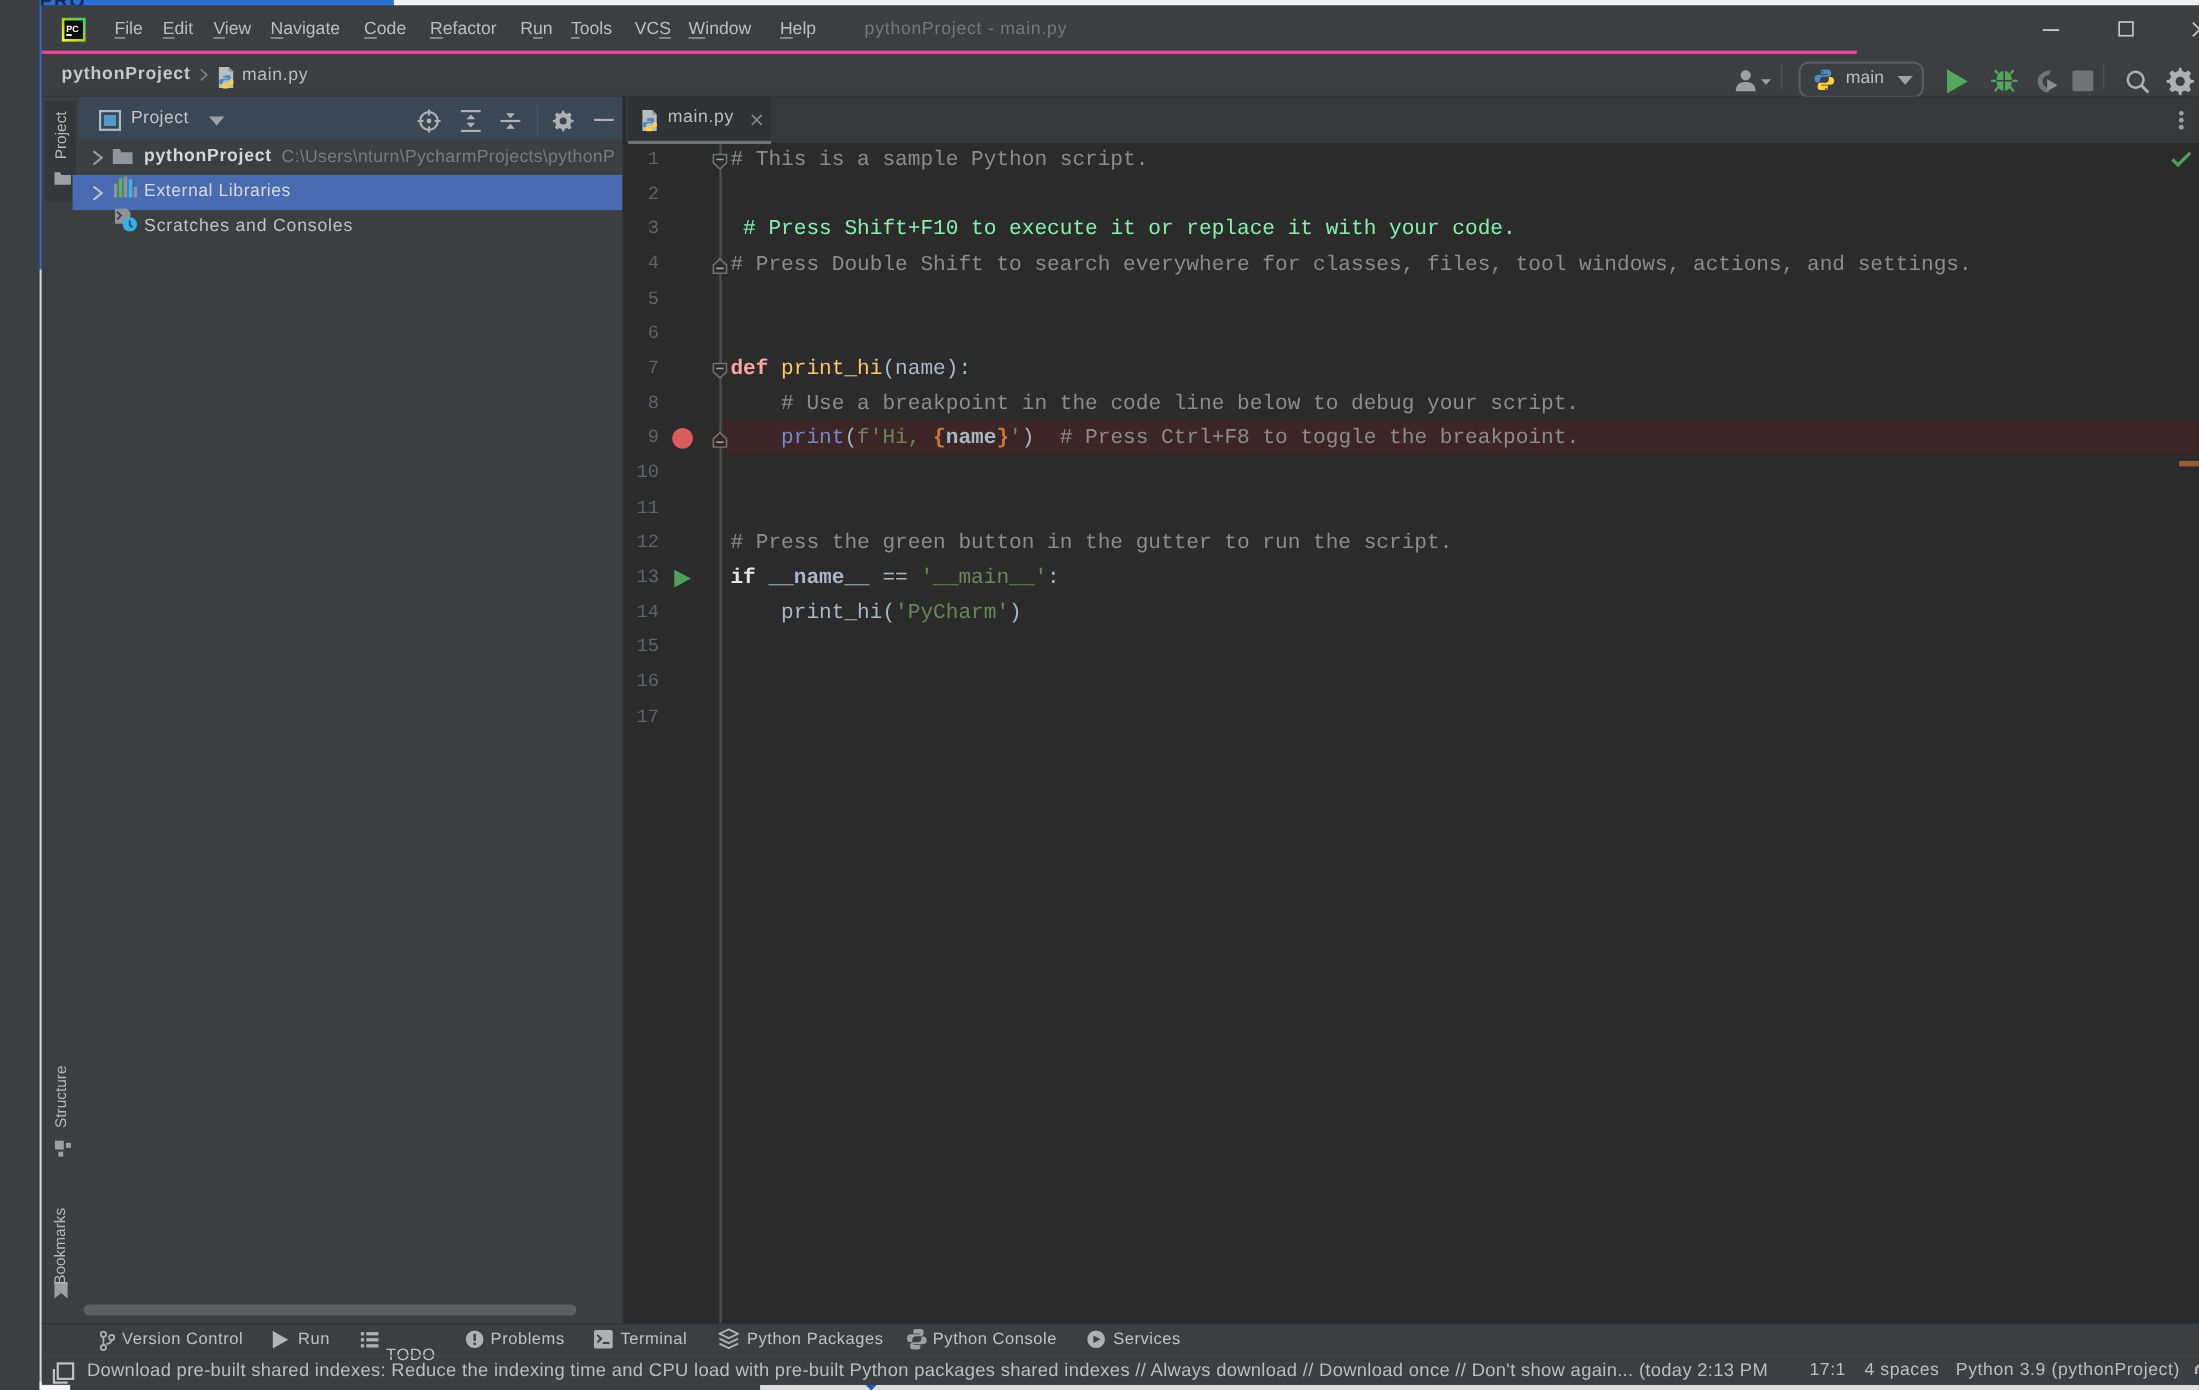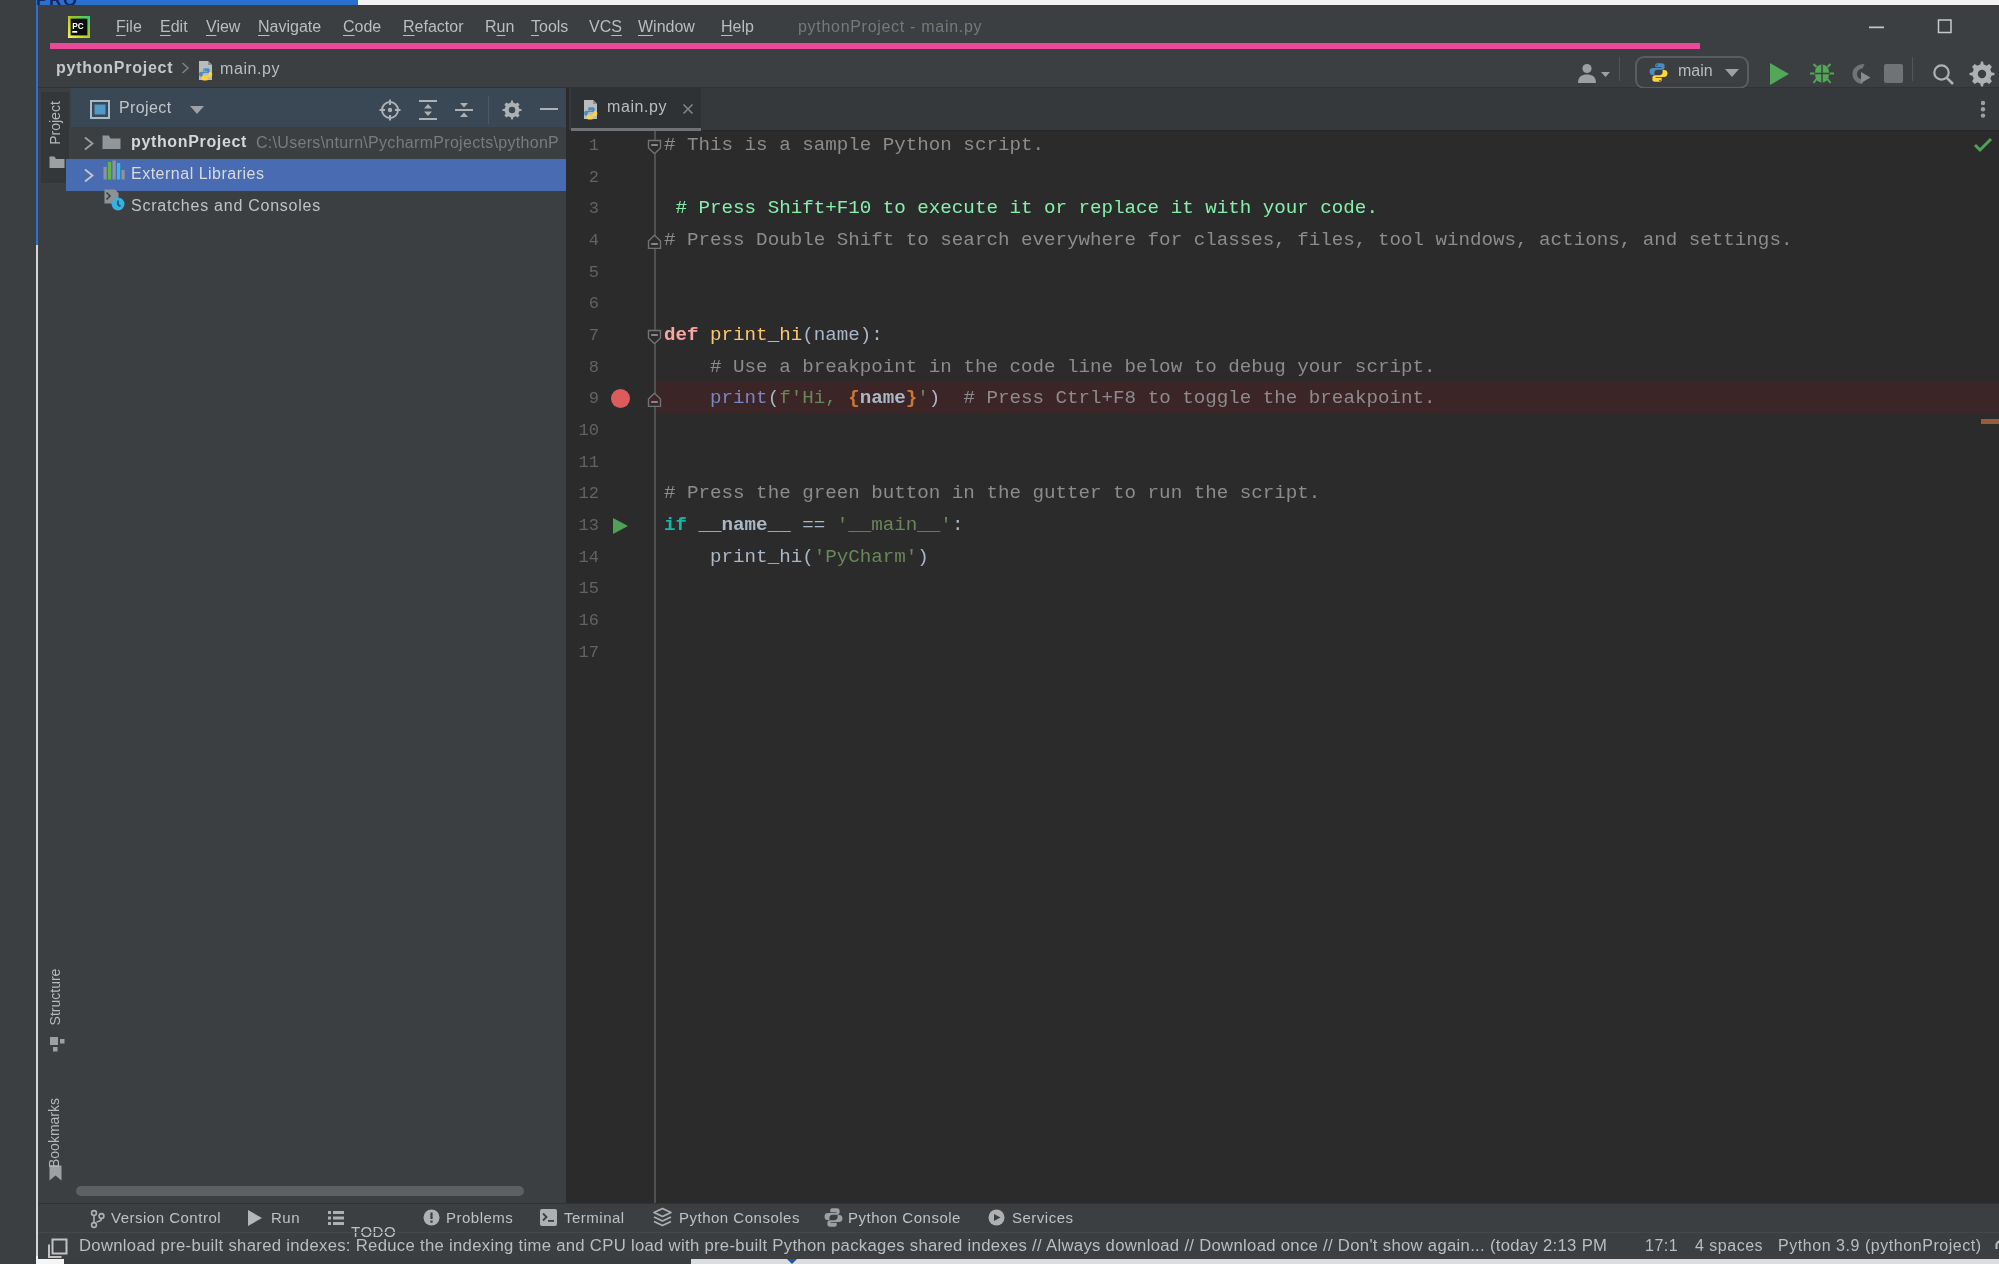--- a/index.html
+++ b/index.html
@@ -27,21 +27,21 @@
   <div class="abs" style="left:28px;top:1259px;width:627px;height:5px;background:#3a3d3f;"></div>
   <div class="abs" style="left:655px;top:1259px;width:1344px;height:5px;background:#dcdcdc;"></div>
   <div class="abs" style="left:748px;top:1256px;width:16px;height:8px;overflow:hidden;">
       <div style="width:0;height:0;border-left:8px solid transparent;border-right:8px solid transparent;border-top:8px solid #2456a8;"></div>
     </div>
   <div class="abs" style="left:1996px;top:8px;width:3px;height:1251px;background:#4a4d4f;"></div>
   <div class="abs" style="left:1996px;top:0;width:3px;height:8px;background:#f2f2f2;"></div>
 
   <div class="abs" id="win" style="left:2px;top:5px;width:1994px;height:1254px;background:#3c3f41;">
 
-    <div class="abs" style="left:12px;top:0;width:1650px;height:44px;border-bottom:6px solid #ec4899;">
+    <div class="abs" style="left:0;top:0;width:1650px;height:44px;border-bottom:3px solid #ec4899;">
       <svg class="abs" style="left:18px;top:11px;" width="22" height="22" viewBox="0 0 22 22">
         <defs>
             <linearGradient id="pcg" x1="0" y1="1" x2="1" y2="0">
           <stop offset="0" stop-color="#fcf84a"></stop>
               <stop offset="0.55" stop-color="#a7c51f"></stop>
               <stop offset="1" stop-color="#21d789"></stop>
         </linearGradient>
           </defs>
         <rect x="0" y="0" width="22" height="22" fill="url(#pcg)"></rect>
         <rect x="2.6" y="2.6" width="16.8" height="16.8" fill="#0d0f0e"></rect>
@@ -272,21 +272,21 @@
  <span style="color:#86efac"># Press Shift+F10 to execute it or replace it with your code.</span>
 <span style="color:#8c8c8c"># Press Double Shift to search everywhere for classes, files, tool windows, actions, and settings.</span>
 
 
 <span style="color:#fca5a5;font-weight:bold">def </span><span style="color:#ffc66d">print_hi</span>(name):
     <span style="color:#8c8c8c"># Use a breakpoint in the code line below to debug your script.</span>
     <span style="color:#7986c6">print</span>(<span style="color:#6a8759">f'Hi, </span><span style="color:#cc7832;font-weight:bold">{</span><span style="font-weight:bold">name</span><span style="color:#cc7832;font-weight:bold">}</span><span style="color:#6a8759">'</span>)  <span style="color:#8c8c8c"># Press Ctrl+F8 to toggle the breakpoint.</span>
 
 
 <span style="color:#8c8c8c"># Press the green button in the gutter to run the script.</span>
-<span style="color:#14b8a6;font-weight:bold">if </span><span style="font-weight:bold">__name__</span> == <span style="color:#6a8759">'__main__'</span>:
+<span style="color:#e5e5e5;font-weight:bold">if </span><span style="font-weight:bold">__name__</span> == <span style="color:#6a8759">'__main__'</span>:
     print_hi(<span style="color:#6a8759">'PyCharm'</span>)
 
 </pre>
         <div class="abs" style="left:1412px;top:288px;width:20px;height:5px;background:#9a5b38;"></div>
         <svg class="abs" style="left:1404px;top:5px;" width="20" height="17" viewBox="0 0 20 17">
             <path d="M 2 9 L 7 14 L 18 3" stroke="#4fa255" stroke-width="3" fill="none"></path>
           </svg>
       </div>
     </div>
 
@@ -332,21 +332,21 @@
         <rect x="9" y="12" width="6" height="1.8" fill="#3c3f41"></rect>
       </svg>
       <div class="abs" style="left:526px;top:5px;">Terminal</div>
       <svg class="abs" style="left:614px;top:3px;" width="21" height="21" viewBox="0 0 21 21">
         <g fill="none" stroke="#aeb0b2" stroke-width="1.7" stroke-linejoin="round">
         <path d="M 10.5 1.5 L 19 5.5 L 10.5 9.5 L 2 5.5 Z"></path>
         <path d="M 2 10 L 10.5 14 L 19 10"></path>
         <path d="M 2 14.5 L 10.5 18.5 L 19 14.5"></path>
           </g>
       </svg>
-      <div class="abs" style="left:641px;top:5px;">Python Consoles</div>
+      <div class="abs" style="left:641px;top:5px;">Python Packages</div>
       <svg class="abs" style="left:785px;top:3px;" width="21" height="21" viewBox="0 0 21 21">
         <path d="M 10.3 1.2 C 7 1.2 7.3 2.6 7.3 3.4 L 7.3 5.2 L 13.4 5.2 L 13.4 6 L 4.9 6 C 3.1 6 1.5 7 1.5 9.5 C 1.5 12 2.9 13.1 4.8 13.1 L 6.4 13.1 L 6.4 10.7 C 6.4 9 7.9 7.8 9.5 7.8 L 14.2 7.8 C 15.6 7.8 16.6 6.7 16.6 5.2 L 16.6 3.4 C 16.6 2 15.4 1.2 14 1.2 Z" fill="#9da0a2"></path>
         <path d="M 10.7 19.8 C 14 19.8 13.7 18.4 13.7 17.6 L 13.7 15.8 L 7.6 15.8 L 7.6 15 L 16.1 15 C 17.9 15 19.5 14 19.5 11.5 C 19.5 9 18.1 7.9 16.2 7.9 L 14.6 7.9 L 14.6 10.3 C 14.6 12 13.1 13.2 11.5 13.2 L 6.8 13.2 C 5.4 13.2 4.4 14.3 4.4 15.8 L 4.4 17.6 C 4.4 19 5.6 19.8 7 19.8 Z" fill="#9da0a2"></path>
       </svg>
       <div class="abs" style="left:810px;top:5px;">Python Console</div>
       <svg class="abs" style="left:949px;top:4px;" width="19" height="19" viewBox="0 0 19 19">
         <circle cx="9.5" cy="9.5" r="8" fill="#aeb0b2"></circle>
         <path d="M 7 6 L 13.5 9.5 L 7 13 Z" fill="#3c3f41"></path>
       </svg>
       <div class="abs" style="left:974px;top:5px;">Services</div>

